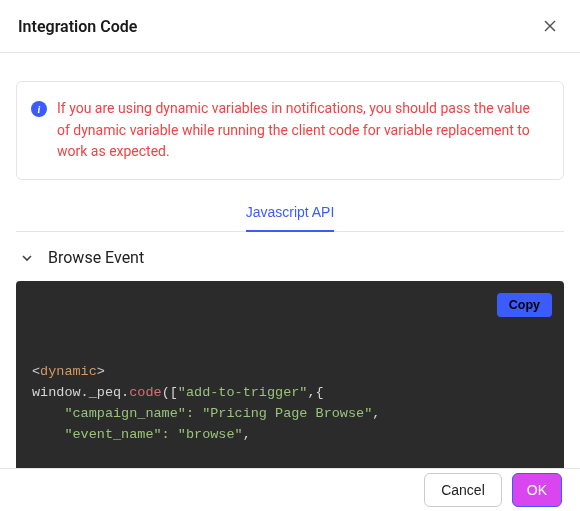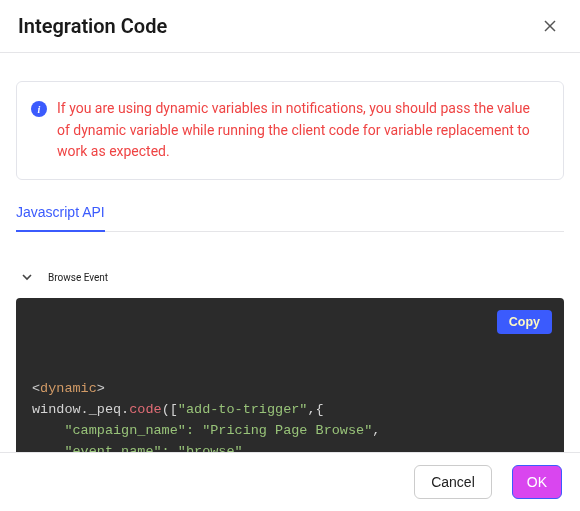--- a/index.html
+++ b/index.html
@@ -1,34 +1,34 @@
 <!DOCTYPE html>
 <html><head>
 <meta charset="utf-8">
 <style>
   * { margin: 0; padding: 0; box-sizing: border-box; }
   body { font-family: -apple-system, BlinkMacSystemFont, "Segoe UI", Roboto, sans-serif; background: #fff; width: 580px; height: 511px; overflow: hidden; display: flex; flex-direction: column; }
   .header { display: flex; justify-content: space-between; align-items: center; padding: 14px 18px; border-bottom: 1px solid #e5e5e8; }
-  .header h1 { font-size: 20px; font-weight: 600; color: #1a1a1a; }
+  .header h1 { font-size: 16px; font-weight: 600; color: #1a1a1a; }
   .close-btn { background: none; border: none; cursor: pointer; padding: 4px; color: #555; }
   .close-btn svg { display: block; }
   .body { padding: 16px; flex: 1; overflow: auto; }
   .info-box { border: 1px solid #e3e4ea; border-radius: 6px; padding: 16px 18px 16px 14px; display: flex; align-items: flex-start; gap: 10px; margin-top: 12px; margin-bottom: 14px; }
   .info-icon-wrap { flex-shrink: 0; margin-top: 3px; }
   .info-icon { width: 16px; height: 16px; border-radius: 50%; background: #3b5bfd; color: #fff; display: flex; align-items: center; justify-content: center; font-size: 10px; font-weight: 600; font-style: italic; font-family: Georgia, serif; }
   .info-text { font-size: 14px; color: #ef4444; line-height: 1.55; }
-  .tabs { display: flex; gap: 12px; border-bottom: 1px solid #e5e5e8; margin-bottom: 28px; }
+  .tabs { display: flex; gap: 12px; border-bottom: 1px solid #e5e5e8; margin-bottom: 6px; justify-content: center; }
   .tab { background: none; border: none; padding: 10px 0; font-size: 14px; color: #333; cursor: pointer; border-bottom: 2px solid transparent; margin-bottom: -1px; font-weight: 500; }
   .tab.active { color: #3b5bfd; border-bottom-color: #3b5bfd; }
   .accordion-head { display: flex; align-items: center; gap: 14px; padding: 10px 4px 14px; cursor: pointer; }
   .chev svg { display: block; }
-  .accordion-title { font-size: 10px; color: #222; }
+  .accordion-title { font-size: 16px; color: #222; }
   .code-block { position: relative; background: #2b2b2b; border-radius: 4px; padding: 18px 16px; font-family: "Courier New", Consolas, monospace; font-size: 13.5px; line-height: 1.55; color: #d4d4d4; white-space: pre; overflow: auto; }
-  .copy-btn { position: absolute; top: 12px; right: 12px; background: #3b5bfd; color: #fef9c3; border: none; border-radius: 4px; padding: 5px 12px; font-size: 12.5px; font-weight: 600; cursor: pointer; }
-  .footer { border-top: 1px solid #e5e5e8; padding: 12px 18px; display: flex; justify-content: flex-end; gap: 20px; }
+  .copy-btn { position: absolute; top: 12px; right: 12px; background: #3b5bfd; color: #000000; border: none; border-radius: 4px; padding: 5px 12px; font-size: 12.5px; font-weight: 600; cursor: pointer; }
+  .footer { border-top: 1px solid #e5e5e8; padding: 4px 18px; display: flex; justify-content: flex-end; gap: 10px; }
   .btn { border-radius: 6px; padding: 8px 16px; font-size: 14px; cursor: pointer; font-weight: 500; }
   .btn-cancel { background: #fff; border: 1px solid #ccc; color: #222; }
   .btn-ok { background: #d946ef; border: 1px solid #3b5bfd; color: #fff; padding: 8px 14px; }
   
   .t-punc { color: #cccccc; }
   .t-tag  { color: #d19a66; }
   .t-obj  { color: #d4d4d4; }
   .t-fn   { color: #e06c75; }
   .t-str  { color: #98c379; }
 </style>

